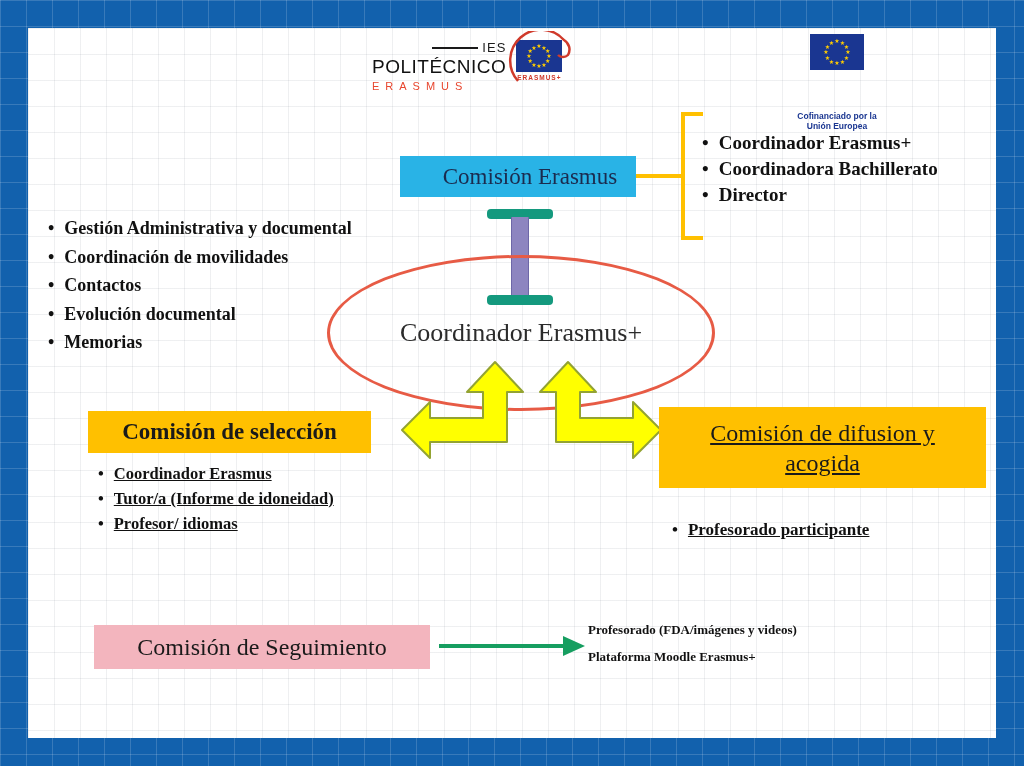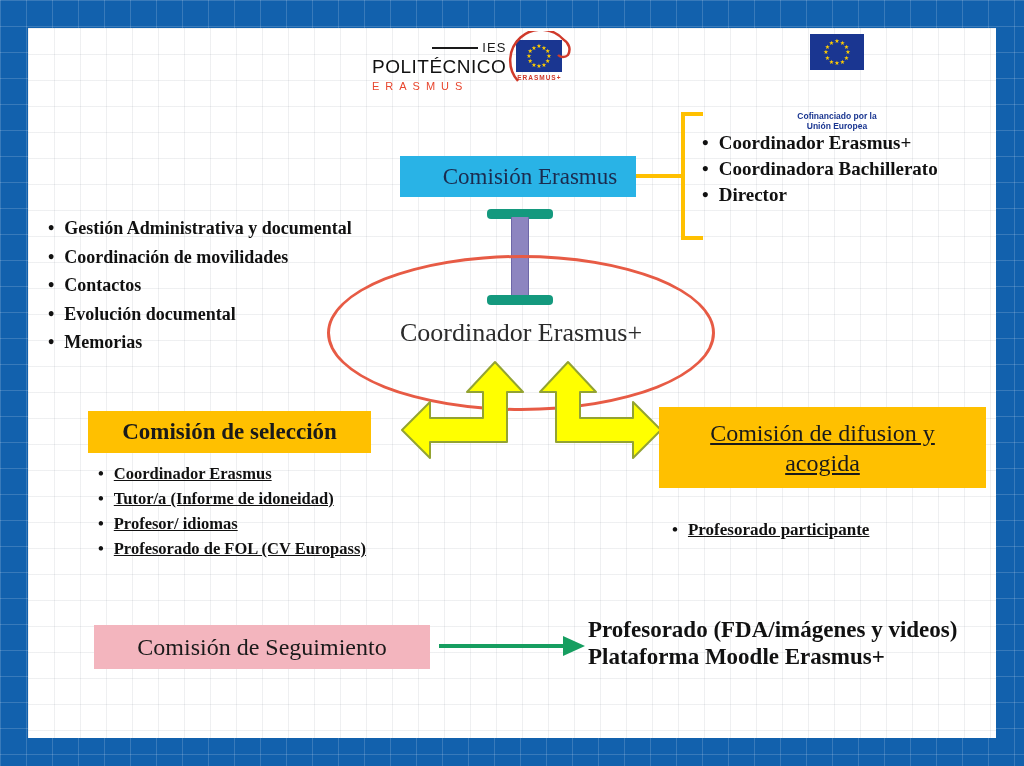--- a/index.html
+++ b/index.html
@@ -94,21 +94,21 @@
   .ibeam-top { left:487px; top:209px; width:66px; height:10px; }
   .ibeam-bot { left:487px; top:295px; width:66px; height:10px; }
   .ibeam-mid { left:511px; top:217px; width:18px; height:80px; background:#8d85c0;
     border-left:1px solid #6d67a8; border-right:1px solid #6d67a8; }
 
   .ellipse { left:327px; top:255px; width:388px; height:156px; border:3px solid #e75b45;
     border-radius:50%; display:flex; align-items:center; justify-content:center;
     font-size:26px; color:#2b2b2b; background:transparent; }
 
   
-  .outputs { left:588px; top:616px; width:390px; font-size:23px; font-weight:bold; color:#111; }
+  .outputs { left:588px; top:616px; width:390px; font-size:13px; font-weight:bold; color:#111; }
   .outputs div { line-height:27px; }
 </style>
 </head>
 <body>
 
 <div class="frame">
   <div class="slide"></div>
 
 
   <div class="abs logo-ies">
@@ -222,23 +222,20 @@
   <ul class="abs seleccion-list">
     <li>
         <span>Coordinador Erasmus</span>
       </li>
     <li>
         <span>Tutor/a (Informe de idoneidad)</span>
       </li>
     <li>
         <span>Profesor/ idiomas</span>
       </li>
-    <li>
-        <span>Profesorado de FOL (CV Europass)</span>
-      </li>
   </ul>
 
   <div class="abs box box-difusion">
     <span>Comisión de difusion y acogida</span>
   </div>
   <div class="abs participante">
     <span>Profesorado participante</span>
   </div>
 
   <div class="abs box box-seguimiento">

